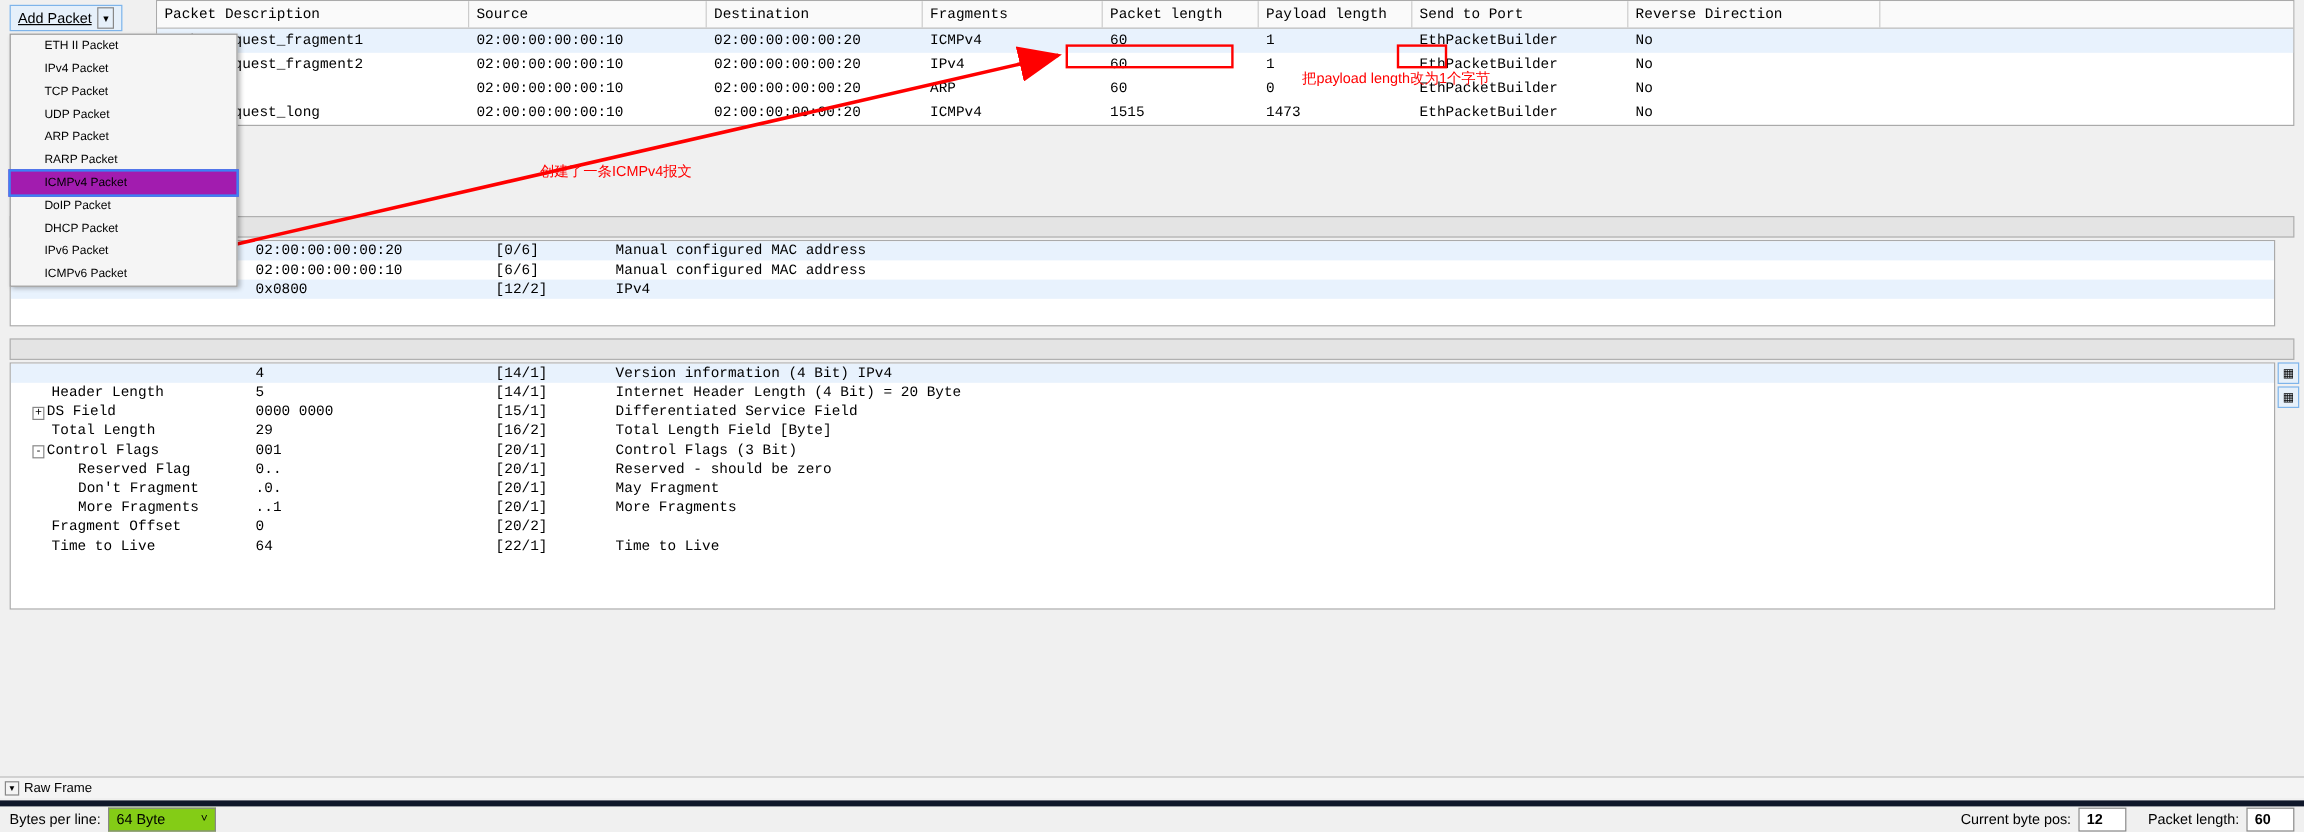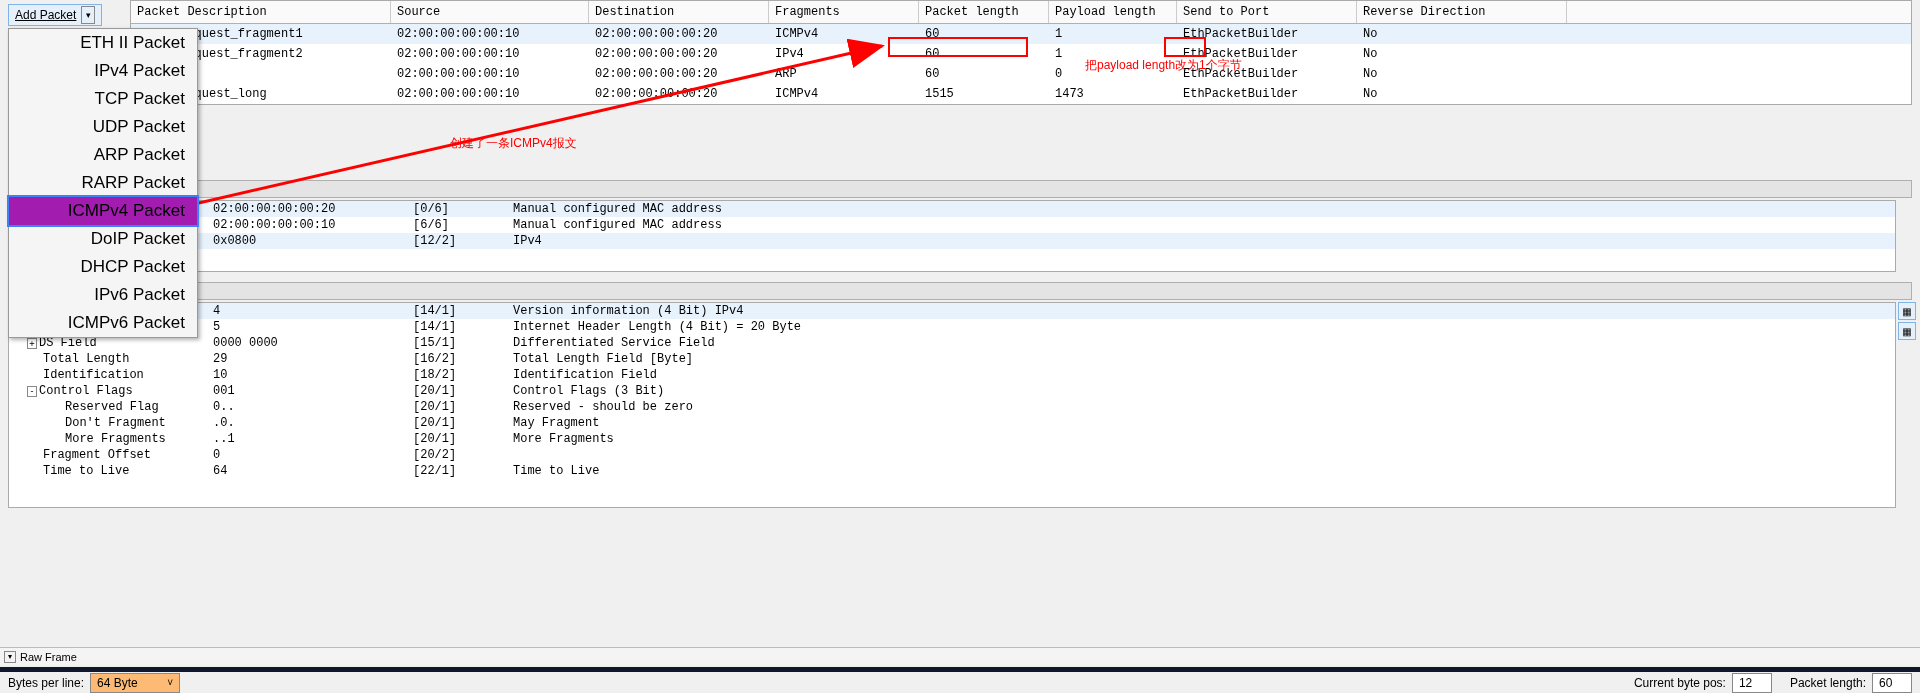--- a/index.html
+++ b/index.html
@@ -41,24 +41,23 @@
   position: absolute;
   top: 24px;
   left: 0;
   width: 190px;
   background: #f5f5f5;
   border: 1px solid #999;
   box-shadow: 2px 2px 4px rgba(0,0,0,0.3);
   z-index: 20;
 }
 .menu-item {
-  padding: 4px 12px;
+  padding: 4px 28px;
   cursor: pointer;
-  font-size: 17px;
-  text-align: right;
+  font-size: 10px;
 }
 .menu-item.selected {
   background: #a21caf;
   border: 2px solid #3b82f6;
   margin: -2px;
   position: relative;
 }
 
 
 .packet-table {
@@ -162,21 +161,21 @@
   height: 26px;
   background: #f0f0f0;
   display: flex;
   align-items: center;
   padding: 0 8px;
   border-top: 5px solid #0f172a;
 }
 .bottom-bar .spacer { flex: 1; }
 .combo {
   border: 1px solid #888;
-  background: #fdba74;
+  background: #84cc16;
   height: 20px;
   padding: 0 24px 0 6px;
   position: relative;
   display: inline-flex;
   align-items: center;
   min-width: 90px;
 }
 .combo::after {
   content: "˅";
   position: absolute;
@@ -184,20 +183,21 @@
   font-size: 10px;
 }
 .txtfield {
   border: 1px solid #888;
   background: #fff;
   height: 20px;
   padding: 0 6px;
   display: inline-flex;
   align-items: center;
   min-width: 40px;
+  font-weight: bold;
 }
 .raw-frame-bar {
   position: absolute;
   left: 0; right: 0;
   height: 18px;
   background: #f4f4f4;
   border-top: 1px solid #bbb;
   display: flex;
   align-items: center;
   padding-left: 4px;
@@ -329,26 +329,20 @@
         <div class="fld-off">[15/1]</div>
         <div class="fld-desc">Differentiated Service Field</div>
       </div>
       <div class="ipv4-row">
         <div class="fld-name fld-indent1"><span>Total Length</span></div>
         <div class="fld-val">29</div>
         <div class="fld-off">[16/2]</div>
         <div class="fld-desc">Total Length Field [Byte]</div>
       </div>
       <div class="ipv4-row">
-        <div class="fld-name fld-indent1"><span>Identification</span></div>
-        <div class="fld-val">10</div>
-        <div class="fld-off">[18/2]</div>
-        <div class="fld-desc">Identification Field</div>
-      </div>
-      <div class="ipv4-row">
         <div class="fld-name "><span class="tree-toggle">-</span><span>Control Flags</span></div>
         <div class="fld-val">001</div>
         <div class="fld-off">[20/1]</div>
         <div class="fld-desc">Control Flags (3 Bit)</div>
       </div>
       <div class="ipv4-row">
         <div class="fld-name fld-indent2"><span>Reserved Flag</span></div>
         <div class="fld-val">0..</div>
         <div class="fld-off">[20/1]</div>
         <div class="fld-desc">Reserved - should be zero</div>

